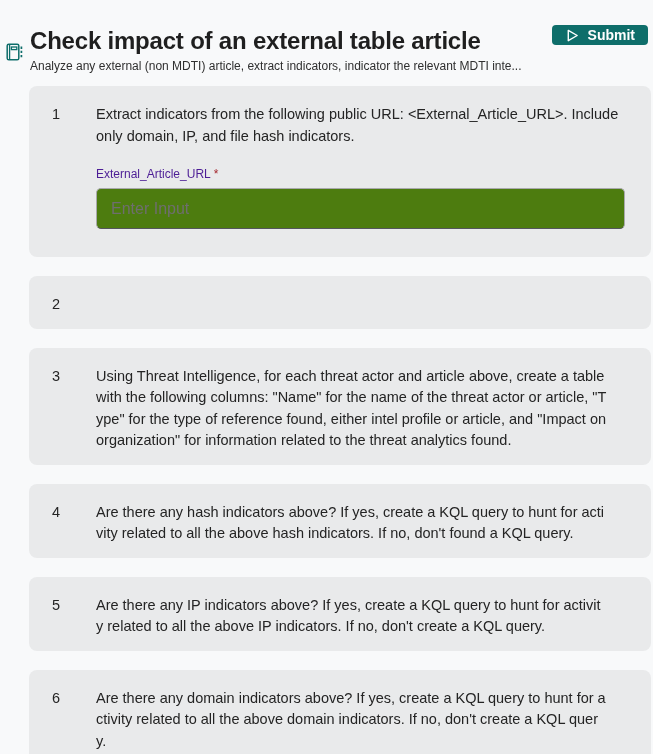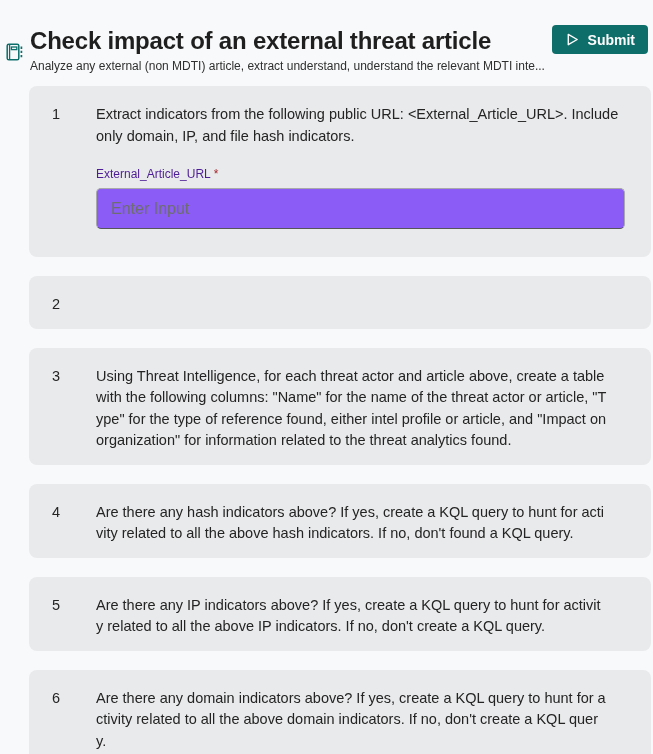--- a/index.html
+++ b/index.html
@@ -32,21 +32,21 @@
   }
   .page-subtitle {
     margin-top: 3px;
     font-size: 12px;
     color: #2f2f2f;
     line-height: 15px;
   }
   .submit-btn {
     position: absolute;
     top: 25px; right: 5px;
-    height: 29px;
+    height: 20px;
     display: flex;
     align-items: center;
     gap: 8px;
     padding: 0 13px;
     background: #0e6e6a;
     color: #ffffff;
     border: none;
     border-radius: 4px;
     font-family: "Liberation Sans", sans-serif;
     font-size: 14px;
@@ -84,21 +84,21 @@
   .input-block { margin-top: 17px; }
   .input-label { font-size: 12px; color: #4c1d95; }
   .req-star { color: #a4262c; margin-left: 3px; font-size: 12px; }
   .url-input {
     margin-top: 6px;
     width: 529px;
     height: 41px;
     border: 1px solid #a9a9ac;
     border-bottom-color: #54565c;
     border-radius: 5px;
-    background: #8b5cf6;
+    background: #4d7c0f;
     padding: 0 14px;
     font-family: "Liberation Sans", sans-serif;
     font-size: 16px;
     color: #242424;
     outline: none;
   }
   .url-input::placeholder { color: #6e6e6e; }
 </style>
 </head>
 <body>
@@ -107,22 +107,22 @@
 
   <div class="header">
     <span class="pb-icon">
       <svg width="17" height="19" viewBox="0 0 17 19">
         <rect x="1.2" y="1.2" width="11.6" height="15.6" rx="1.6" fill="none" stroke="#0e6e6a" stroke-width="1.5"></rect>
         <line x1="3.6" y1="1.5" x2="3.6" y2="16.5" stroke="#0e6e6a" stroke-width="1.3"></line>
         <rect x="5.4" y="4" width="5.4" height="2.6" fill="none" stroke="#0e6e6a" stroke-width="1.3"></rect>
         <line x1="15.4" y1="3.5" x2="15.4" y2="15" stroke="#0e6e6a" stroke-width="1.7" stroke-dasharray="2.4 1.8"></line>
       </svg>
     </span>
-    <h1 class="page-title">Check impact of an external threat article</h1>
-    <p class="page-subtitle">Analyze any external (non MDTI) article, extract understand, understand the relevant MDTI inte...</p>
+    <h1 class="page-title">Check impact of an external table article</h1>
+    <p class="page-subtitle">Analyze any external (non MDTI) article, extract indicators, indicator the relevant MDTI inte...</p>
     <button class="submit-btn">
       <svg width="15" height="15" viewBox="0 0 16 16">
         <polygon points="3.5,2.5 13,8 3.5,13.5" fill="none" stroke="#ffffff" stroke-width="1.5" stroke-linejoin="round"></polygon>
       </svg>
       <span>Submit</span>
     </button>
   </div>
 
   <div class="steps">
 

